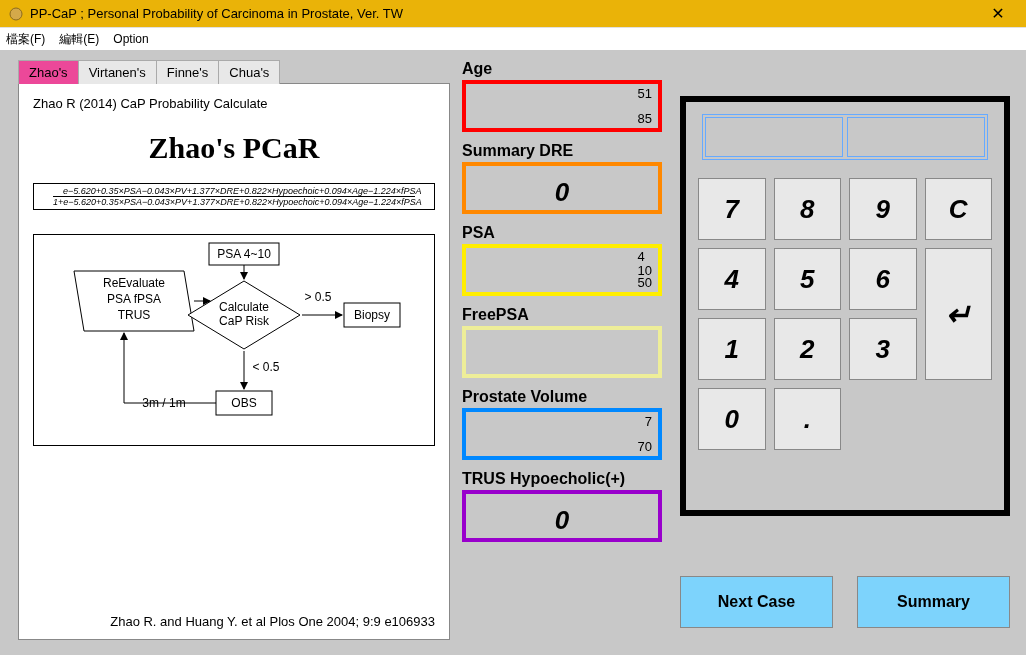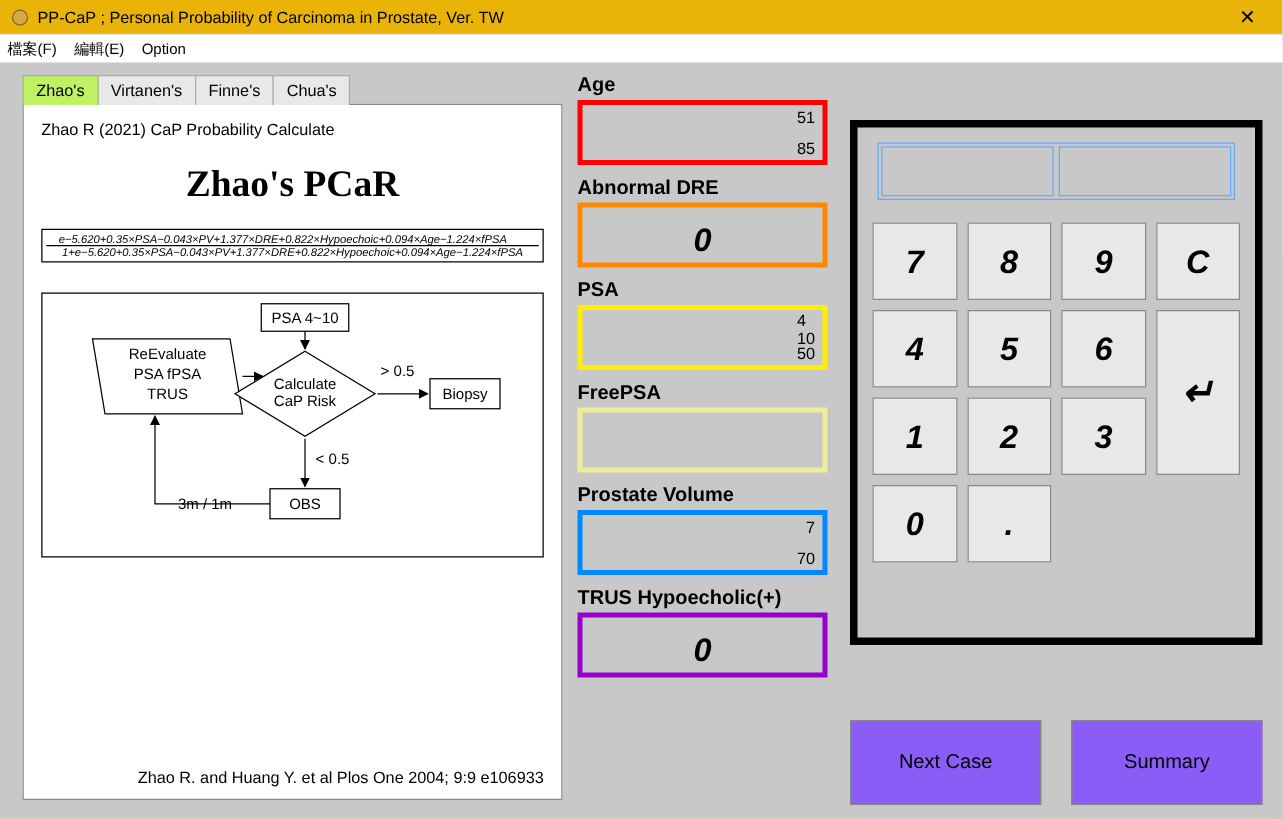--- a/index.html
+++ b/index.html
@@ -6,44 +6,44 @@
 body { width: 1026px; height: 655px; background: #fff; overflow: hidden; font-size: 13px; }
 .titlebar { height: 28px; background: #eab308; display: flex; align-items: center; padding: 0 8px; border-bottom: 1px solid #e0e0e0; }
 .titlebar .icon { width: 16px; height: 16px; margin-right: 6px; }
 .titlebar .title { flex: 1; font-size: 13px; }
 .titlebar .close { font-size: 16px; width: 40px; text-align: center; cursor: default; }
 .menubar { height: 22px; background: #fff; display: flex; align-items: center; padding: 0 6px; font-size: 12px; }
 .menubar span { margin-right: 14px; cursor: default; }
 .client { position: absolute; top: 50px; left: 0; right: 0; bottom: 0; background: #c8c8c8; padding: 10px; }
 .tabstrip { position: absolute; top: 60px; left: 18px; display: flex; font-size: 13px; z-index: 3; }
 .tab { padding: 4px 10px 4px 10px; background: #e8e8e8; border: 1px solid #aaa; border-bottom: none; margin-right: -1px; cursor: default; }
-.tab.active { background: #bef264; position: relative; }
+.tab.active { background: #ec4899; position: relative; }
 .panel { position: absolute; top: 83px; left: 18px; width: 432px; height: 557px; background: #fff; border: 1px solid #888; padding: 12px 14px; }
 .panel .ref { font-size: 13px; margin-bottom: 20px; }
 .panel h1 { font-size: 30px; font-weight: 900; text-align: center; margin-bottom: 18px; font-family: Georgia, serif; }
-.formula { border: 1px solid #000; padding: 2px 3px; margin-bottom: 24px; overflow: hidden; white-space: nowrap; }
+.formula { border: 1px solid #000; padding: 2px 19px; margin-bottom: 24px; overflow: hidden; white-space: nowrap; }
 .formula .num { font-size: 9px; font-style: italic; padding-left: 10px; }
 .formula .den { font-size: 9px; border-top: 1px solid #000; font-style: italic; text-align: center; }
 .flowbox { border: 1px solid #000; height: 212px; position: relative; }
 .citation { position: absolute; bottom: 10px; left: 0; right: 14px; text-align: right; font-size: 13px; }
 .fieldcol { position: absolute; top: 60px; left: 462px; width: 200px; }
 .fld { margin-bottom: 10px; }
 .fld .lbl { font-weight: 700; font-size: 16px; margin-bottom: 2px; }
 .fld .box { height: 52px; background: #c8c8c8; border-width: 4px; border-style: solid; position: relative; }
 .fld .box .val-top { position: absolute; top: 2px; right: 6px; font-size: 13px; }
 .fld .box .val-bot { position: absolute; bottom: 2px; right: 6px; font-size: 13px; }
 .fld .box .val-ctr { width: 100%; text-align: center; line-height: 52px; font-size: 26px; font-weight: 700; font-style: italic; }
 .calc { position: absolute; top: 96px; left: 680px; width: 330px; height: 420px; border: 6px solid #000; background: #c8c8c8; padding: 8px; }
 .calc .display { height: 46px; border: 1px solid #66aaff; margin: 4px 8px 14px 8px; display: flex; }
 .calc .display div { flex: 1; border: 1px solid #66aaff; margin: 2px; background: #c8c8c8; }
 .calc .keys { display: grid; grid-template-columns: repeat(4, 1fr); grid-auto-rows: 62px; gap: 8px; padding: 4px; }
 .calc .key { background: #e8e8e8; border: 1px solid #888; display: flex; align-items: center; justify-content: center; font-size: 26px; font-weight: 700; font-style: italic; cursor: default; }
 .calc .key.tall { grid-row: span 2; font-size: 30px; }
 .btnrow { position: absolute; top: 576px; left: 680px; width: 330px; display: flex; gap: 24px; }
-.btnrow .bigbtn { flex: 1; height: 68px; background: #8b5cf6; border: 1px solid #888; display: flex; align-items: center; justify-content: center; font-weight: 400; font-size: 16px; cursor: default; }
+.btnrow .bigbtn { flex: 1; height: 52px; background: #7dd3fc; border: 1px solid #888; display: flex; align-items: center; justify-content: center; font-weight: 700; font-size: 16px; cursor: default; }
 </style>
 </head>
 <body>
 
 <div class="titlebar">
   <span class="icon">
     <svg viewBox="0 0 16 16">
         <circle cx="8" cy="8" r="6" fill="#d4a94a" stroke="#8a6a1f"></circle>
       </svg>
   </span>
@@ -60,21 +60,21 @@
 <div class="client"></div>
 
 <div class="tabstrip">
   <div class="tab active">Zhao's</div>
   <div class="tab">Virtanen's</div>
   <div class="tab">Finne's</div>
   <div class="tab">Chua's</div>
 </div>
 
 <div class="panel">
-  <div class="ref">Zhao R (2021) CaP Probability Calculate</div>
+  <div class="ref">Zhao R (2014) CaP Probability Calculate</div>
   <h1>Zhao's PCaR</h1>
   <div class="formula">
     <div class="num">e−5.620+0.35×PSA−0.043×PV+1.377×DRE+0.822×Hypoechoic+0.094×Age−1.224×fPSA</div>
     <div class="den">1+e−5.620+0.35×PSA−0.043×PV+1.377×DRE+0.822×Hypoechoic+0.094×Age−1.224×fPSA</div>
   </div>
   <div class="flowbox">
     <svg viewBox="0 0 400 210" width="100%" height="100%">
       <g font-family="Arial" font-size="12" text-anchor="middle">
         <rect x="175" y="8" width="70" height="22" fill="#fff" stroke="#000"></rect>
         <text x="210" y="23">PSA 4~10</text>
@@ -112,21 +112,21 @@
 
 <div class="fieldcol">
   <div class="fld">
     <div class="lbl">Age</div>
     <div class="box" style="border-color:#ff0000">
       <div class="val-top">51</div>
       <div class="val-bot">85</div>
     </div>
   </div>
   <div class="fld">
-    <div class="lbl">Abnormal DRE</div>
+    <div class="lbl">Summary DRE</div>
     <div class="box" style="border-color:#ff8800">
       <div class="val-ctr">0</div>
     </div>
   </div>
   <div class="fld">
     <div class="lbl">PSA</div>
     <div class="box" style="border-color:#ffee00">
       <div class="val-top" style="white-space:pre-line;line-height:1.1">4
 10</div>
       <div class="val-bot">50</div>

